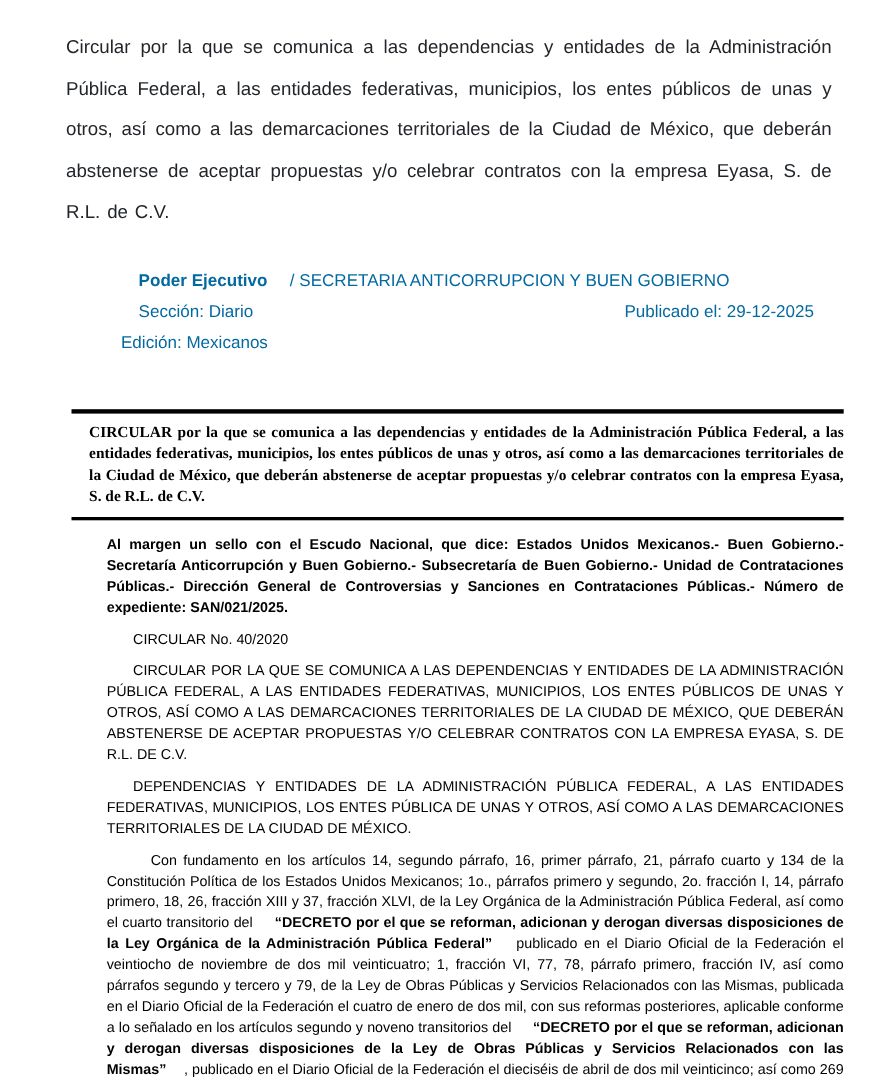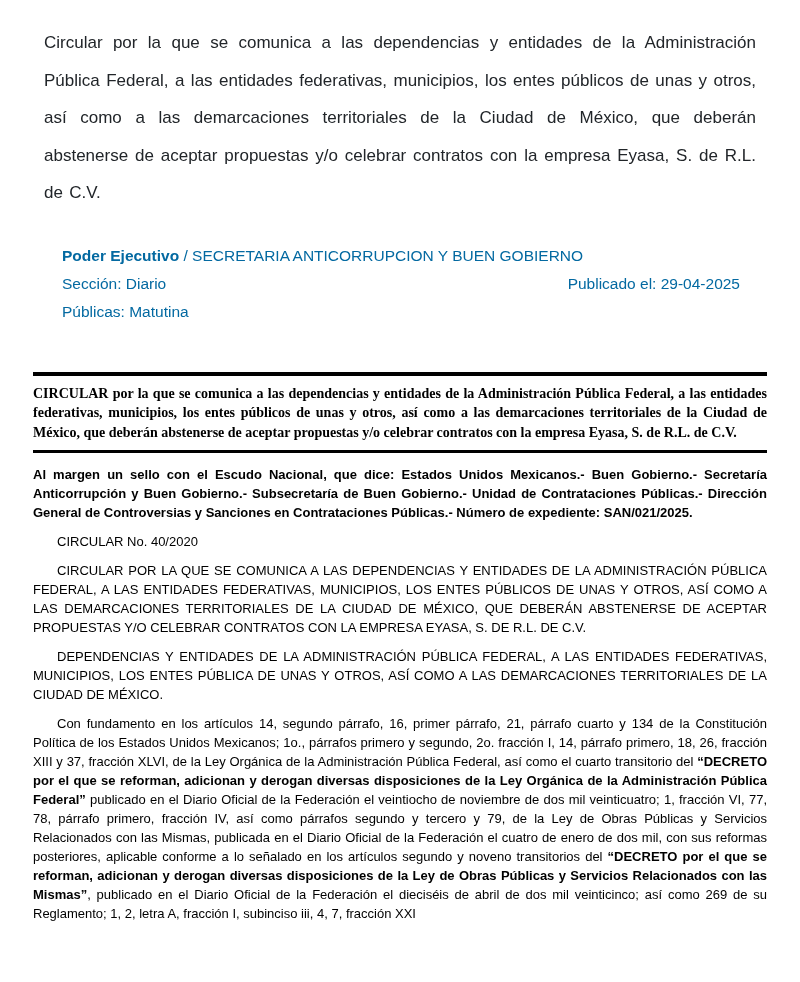--- a/index.html
+++ b/index.html
@@ -1,15 +1,15 @@
 <!DOCTYPE html>
 <html><head>
 <meta charset="utf-8">
 <style>
-  * { box-sizing: border-box; }
+  * { box-sizing: border-box; padding-left: 16px; }
   html, body { margin: 0; padding: 0; }
   body {
     width: 800px; height: 982px;
     background: #ffffff;
     font-family: "Liberation Sans", sans-serif;
     color: #000000;
   }
   .page {
     position: relative;
     width: 800px; height: 982px;
@@ -71,23 +71,23 @@
 <div class="page">
 
   <p class="lead">Circular por la que se comunica a las dependencias y entidades de la Administración Pública Federal, a las entidades federativas, municipios, los entes públicos de unas y otros, así como a las demarcaciones territoriales de la Ciudad de México, que deberán abstenerse de aceptar propuestas y/o celebrar contratos con la empresa Eyasa, S. de R.L. de C.V.</p>
 
   <div class="meta">
     <div>
       <span class="bold">Poder Ejecutivo</span><span> / SECRETARIA ANTICORRUPCION Y BUEN GOBIERNO</span>
     </div>
     <div class="meta-row">
       <span>Sección: Diario</span>
-      <span>Publicado el: 29-04-2025</span>
+      <span>Publicado el: 29-12-2025</span>
     </div>
-    <div>Públicas: Matutina</div>
+    <div>Edición: Mexicanos</div>
   </div>
 
   <div class="doc">
     <hr class="rule">
 
     <p class="doc-headline">CIRCULAR por la que se comunica a las dependencias y entidades de la Administración Pública Federal, a las entidades federativas, municipios, los entes públicos de unas y otros, así como a las demarcaciones territoriales de la Ciudad de México, que deberán abstenerse de aceptar propuestas y/o celebrar contratos con la empresa Eyasa, S. de R.L. de C.V.</p>
 
     <hr class="rule thin">
 
     <div class="body-text">

